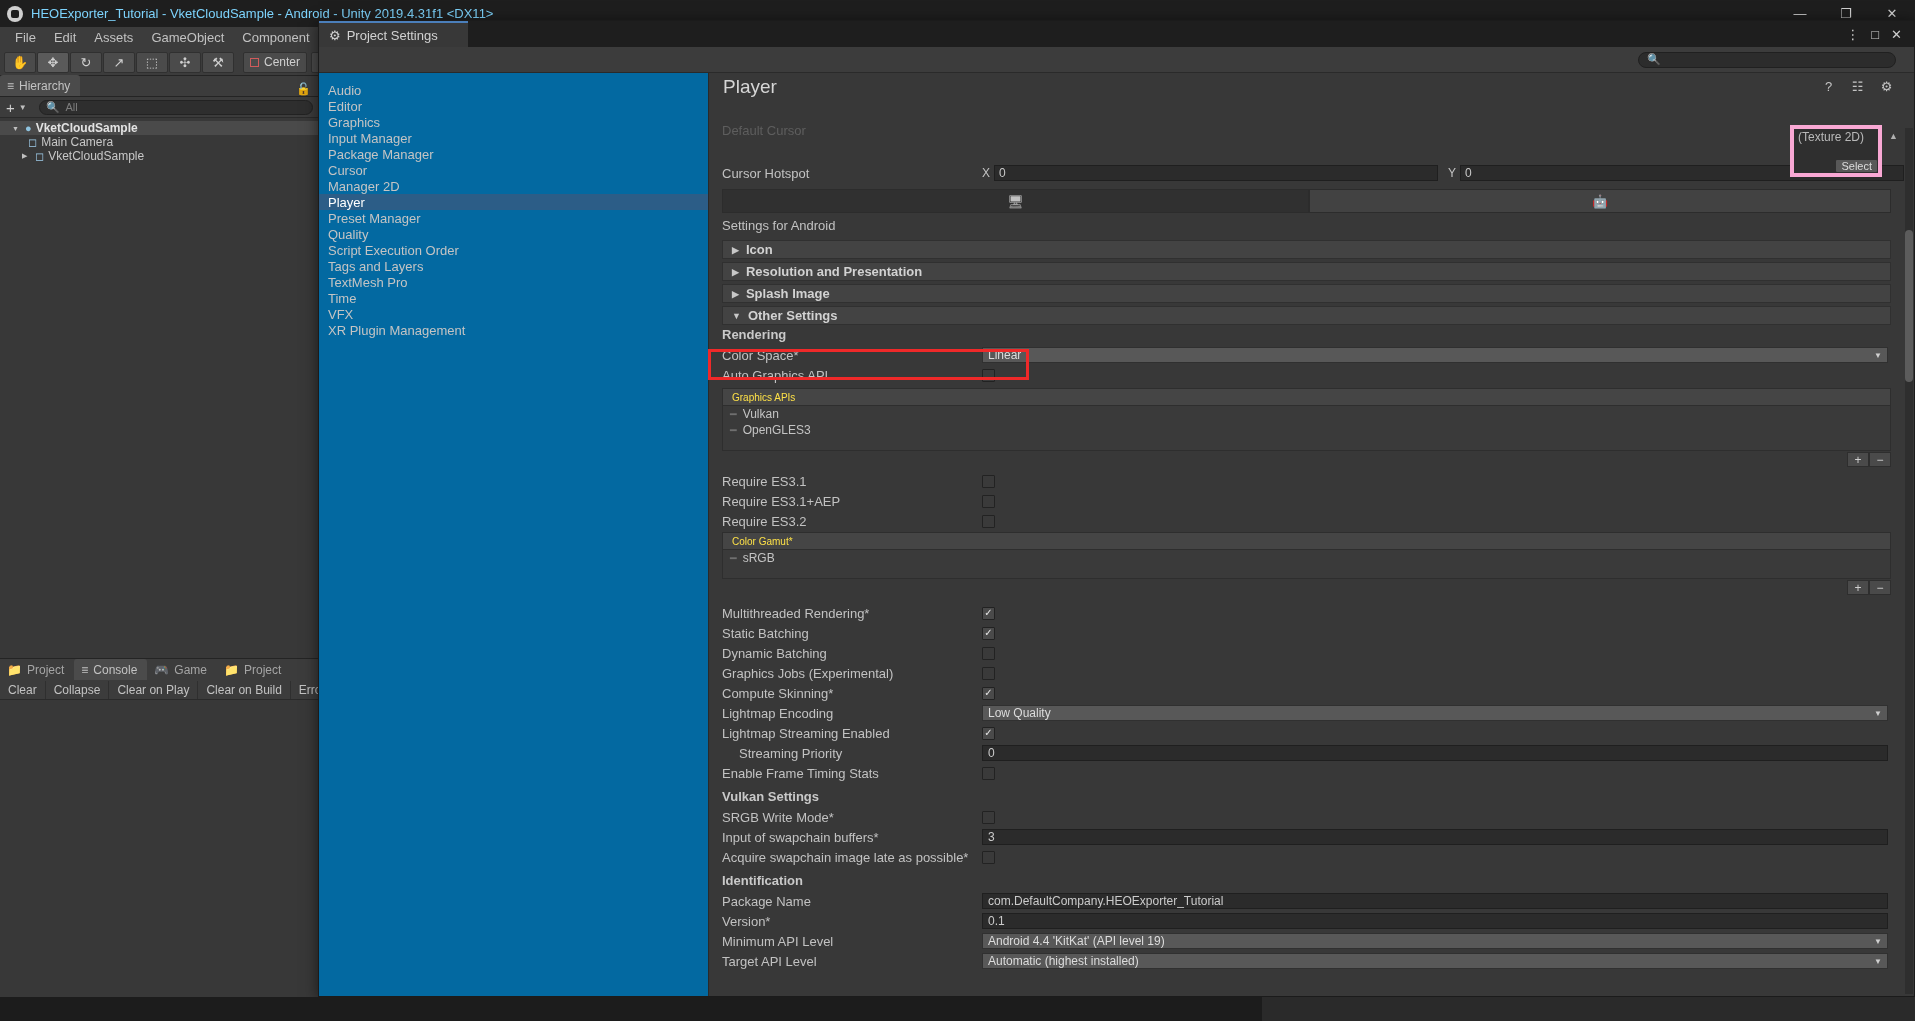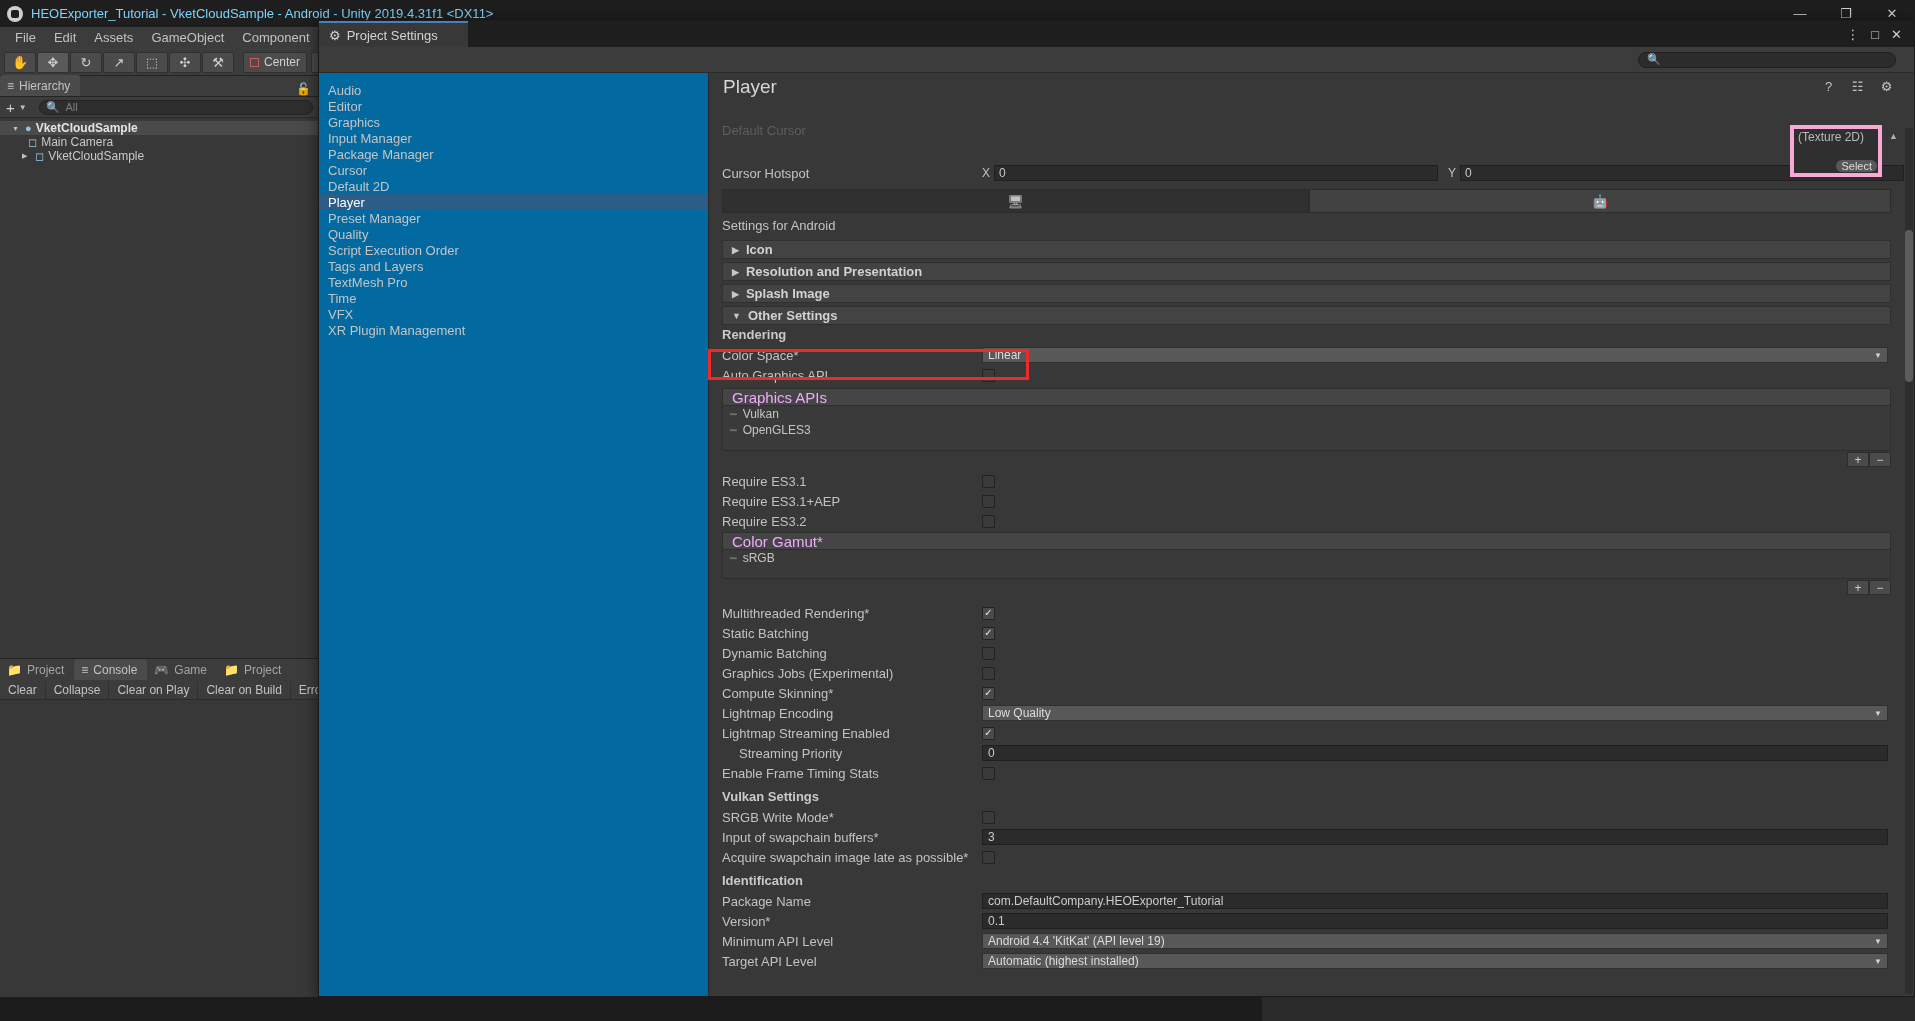--- a/index.html
+++ b/index.html
@@ -166,21 +166,21 @@
   .hdr-ico { width: 15px; height: 15px; display: flex; align-items: center; justify-content: center; }
 
   .obj-field {
     position: absolute; right: 22px; top: 24px; width: 92px; height: 52px;
     background: #2f2f2f; border: 4px solid #f9a8d4;
     display: flex; flex-direction: column; justify-content: space-between;
   }
   .obj-field .obj-label { font-size: 12px; color: #b9b9b9; padding: 1px 4px; }
   .obj-field .obj-select {
     align-self: flex-end; background: #585858; color: #dcdcdc;
-    font-size: 11px; padding: 0 5px; margin: 0 1px 1px 0; border-radius: 6px;
+    font-size: 11px; padding: 0 5px; margin: 0 1px 1px 0; border-radius: 1px;
   }
   .obj-expander { position: absolute; right: 6px; top: 30px; font-size: 9px; color: #b0b0b0; }
 
   .ghost-label {
     position: absolute; left: 13px; top: 22px; font-size: 13px; color: #5e5e5e;
   }
 
   
   .scroll-area { position: absolute; top: 28px; left: 0; right: 10px; bottom: 0; }
 
@@ -238,21 +238,21 @@
     display: flex; align-items: center; padding: 0 5px;
     font-size: 12px; color: #dcdcdc; position: relative;
   }
   .dropdown .dd-arrow { position: absolute; right: 5px; font-size: 8px; color: #d0d0d0; }
 
   .list-box {
     margin: 3px 13px 0 13px; border: 1px solid #2e2e2e; background: #3a3a3a;
   }
   .list-head {
     height: 17px; background: #454545; display: flex; align-items: center;
-    padding-left: 9px; font-size: 15px; color: #f0abfc;
+    padding-left: 9px; font-size: 10px; color: #fde047;
     border-bottom: 1px solid #2e2e2e;
   }
   .list-item {
     height: 16px; display: flex; align-items: center; gap: 7px;
     padding-left: 7px; font-size: 12px; color: #c4c4c4;
   }
   .list-item .grip { color: #6f6f6f; font-size: 11px; letter-spacing: -1px; }
   .list-foot { height: 12px; }
   .list-buttons {
     display: flex; justify-content: flex-end; margin: 1px 13px 0 13px;
@@ -406,21 +406,21 @@
 
     <div class="ps-body">
 
       <div class="ps-sidebar">
         <div class="side-item">Audio</div>
         <div class="side-item">Editor</div>
         <div class="side-item">Graphics</div>
         <div class="side-item">Input Manager</div>
         <div class="side-item">Package Manager</div>
         <div class="side-item">Cursor</div>
-        <div class="side-item">Default 2D</div>
+        <div class="side-item">Manager 2D</div>
         <div class="side-item selected">Player</div>
         <div class="side-item">Preset Manager</div>
         <div class="side-item">Quality</div>
         <div class="side-item">Script Execution Order</div>
         <div class="side-item">Tags and Layers</div>
         <div class="side-item">TextMesh Pro</div>
         <div class="side-item">Time</div>
         <div class="side-item">VFX</div>
         <div class="side-item">XR Plugin Management</div>
       </div>

